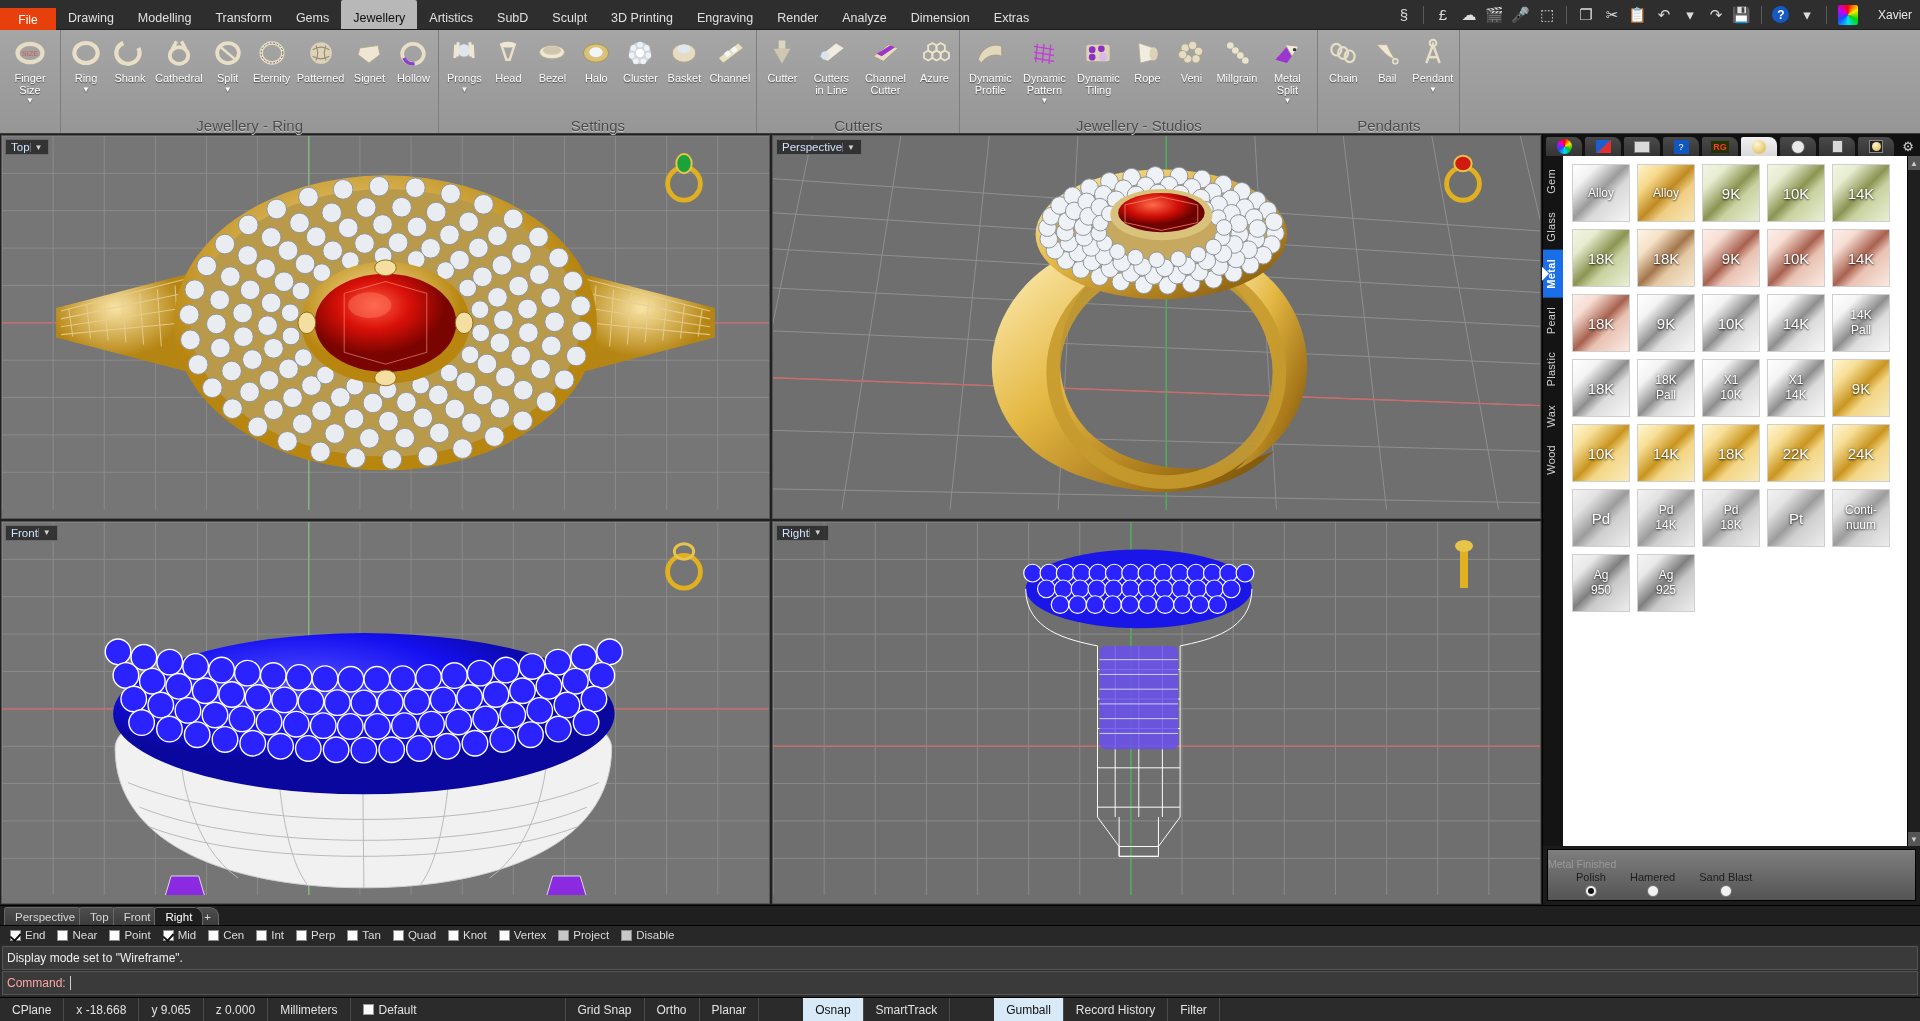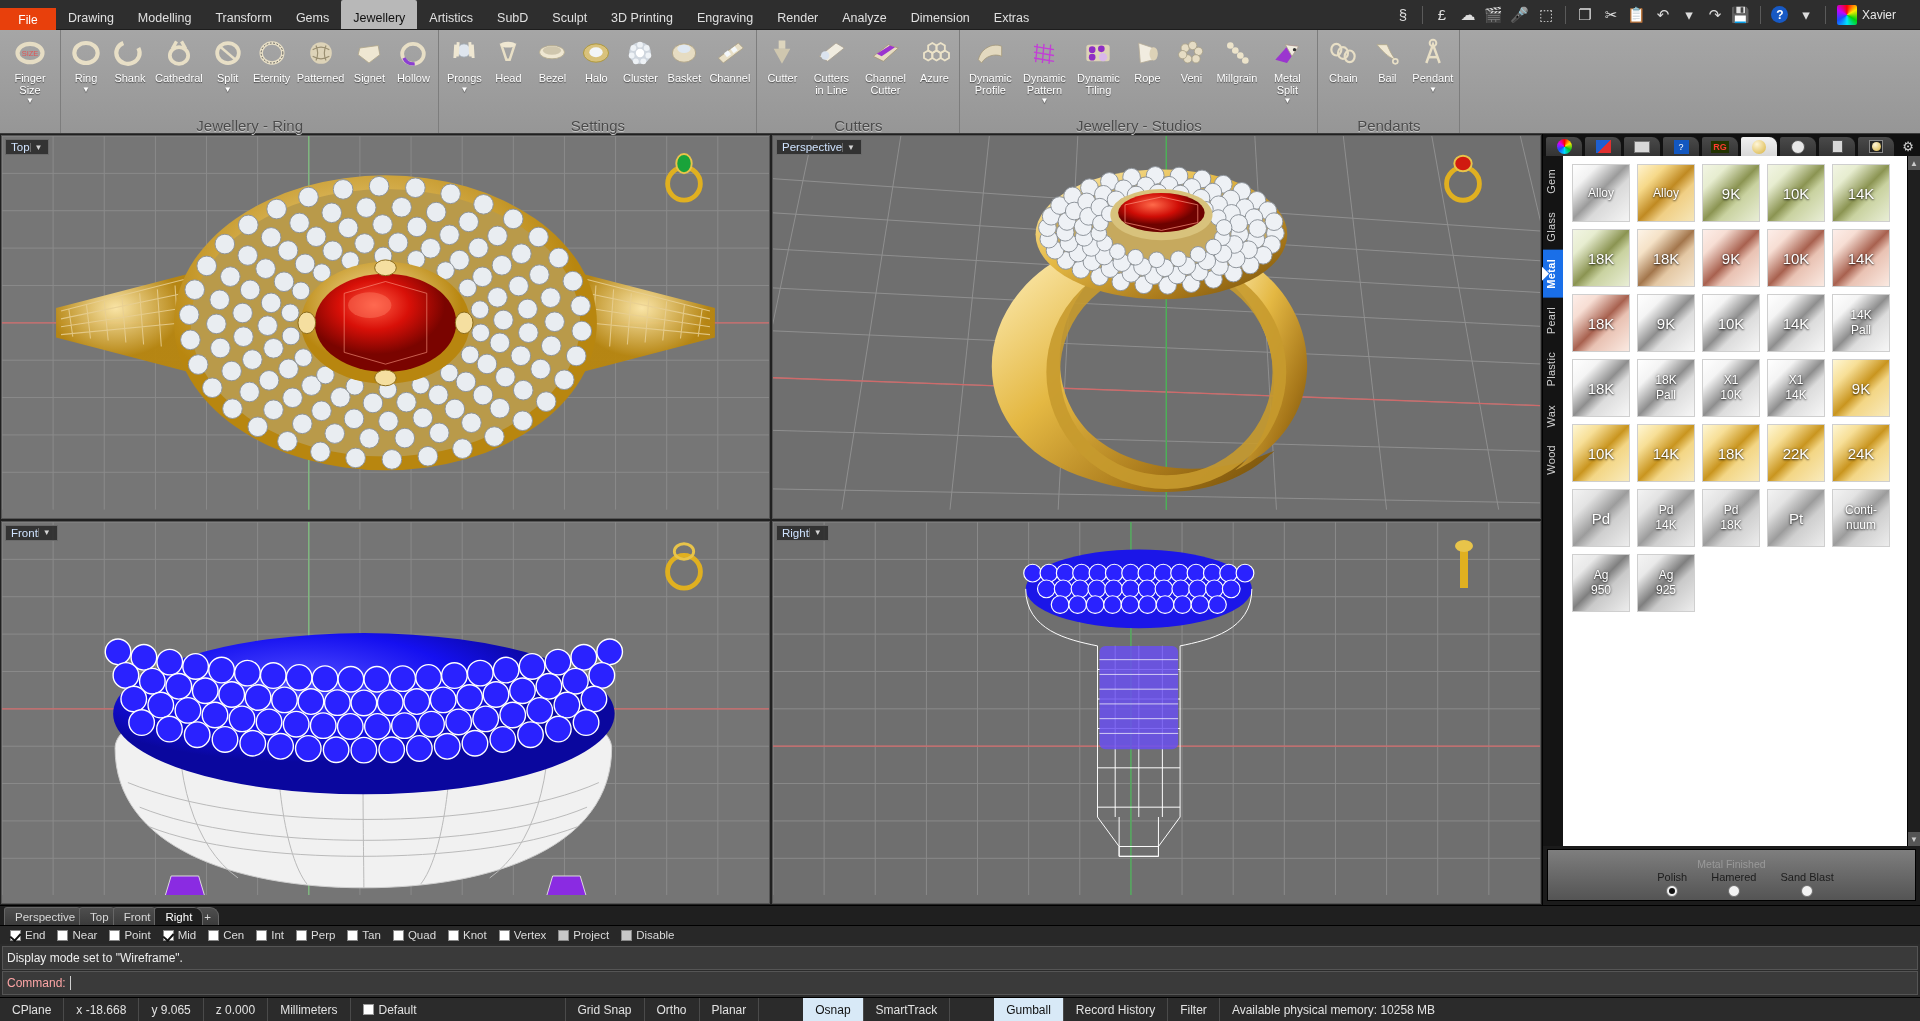--- a/index.html
+++ b/index.html
@@ -25,21 +25,21 @@
   .menu-item{
     padding:0 12px; font-size:12.5px; display:flex; align-items:flex-end;
     padding-bottom:4px; color:#e0e0e0; white-space:nowrap;
   }
   .menu-item.active{ background:#b8b8b8; color:#111; border-radius:2px 2px 0 0; }
   .menu-spacer{ flex:1; }
   .tool-icons{ display:flex; align-items:center; gap:2px; padding-right:6px; }
   .tbi{ width:24px; height:26px; display:flex; align-items:center; justify-content:center;
         font-size:15px; color:#dcdcdc; }
   .tbsep{ width:1px; height:18px; background:#5a5a5a; margin:0 5px; }
-  .user-chip{ display:flex; align-items:center; gap:5px; padding-right:24px; }
+  .user-chip{ display:flex; align-items:center; gap:20px; padding-right:8px; }
   .avatar-rainbow{
     width:20px;height:20px;border-radius:2px;
     background:conic-gradient(#ff0000,#ffea00,#00d40a,#00e5ff,#1a4cff,#c400ff,#ff0000);
   }
   .user-name{ font-size:12px; color:#e8e8e8; }
 
   
   .ribbon{
     flex:0 0 104px; background:#9e9e9e; display:flex; align-items:stretch;
     border-bottom:1px solid #3a3a3a; position:relative;
@@ -124,21 +124,21 @@
     white-space:pre-line; font-weight:400;
   }
   .rp-scroll{ width:13px; background:#2b2b2b; border-left:1px solid #000;
               display:flex; flex-direction:column; }
   .rp-scroll .arr{ height:14px; display:flex;align-items:center;justify-content:center;
                    font-size:8px;color:#ccc;background:#555;}
   .rp-scroll .track{ flex:1; background:#1f1f1f;}
   .finish-box{
     flex:0 0 52px; margin:3px 4px 4px 4px; border:1px solid #000;
     background:linear-gradient(#7e7e7e,#545454);
-    display:flex; flex-direction:column; align-items:center; padding-top:8px;
+    display:flex; flex-direction:column; padding-top:8px;
   }
   .finish-title{ font-size:10.5px; color:#9a9a9a; }
   .finish-opts{ display:flex; gap:24px; margin-top:1px;margin-left:28px; }
   .fopt{ display:flex; flex-direction:column; align-items:center; }
   .fopt span{ font-size:11px; color:#1d1d1d; }
   .radio{ width:12px;height:12px;border-radius:50%;background:#f2f2f2;border:1px solid #6f6f6f;
           margin-top:2px; display:flex;align-items:center;justify-content:center;}
   .radio i{ width:6px;height:6px;border-radius:50%;background:#111; display:block;}
 
   
@@ -1305,15 +1305,14 @@
         <span>Default</span>
       </div>
       <div class="sb">Grid Snap</div>
       <div class="sb">Ortho</div>
       <div class="sb">Planar</div>
       <div class="sb on">Osnap</div>
       <div class="sb">SmartTrack</div>
       <div class="sb on">Gumball</div>
       <div class="sb">Record History</div>
       <div class="sb">Filter</div>
-      <div class="sb grow">Available physical memory: 10258 MB</div>
     </div>
 </div>
 
 </body></html>

